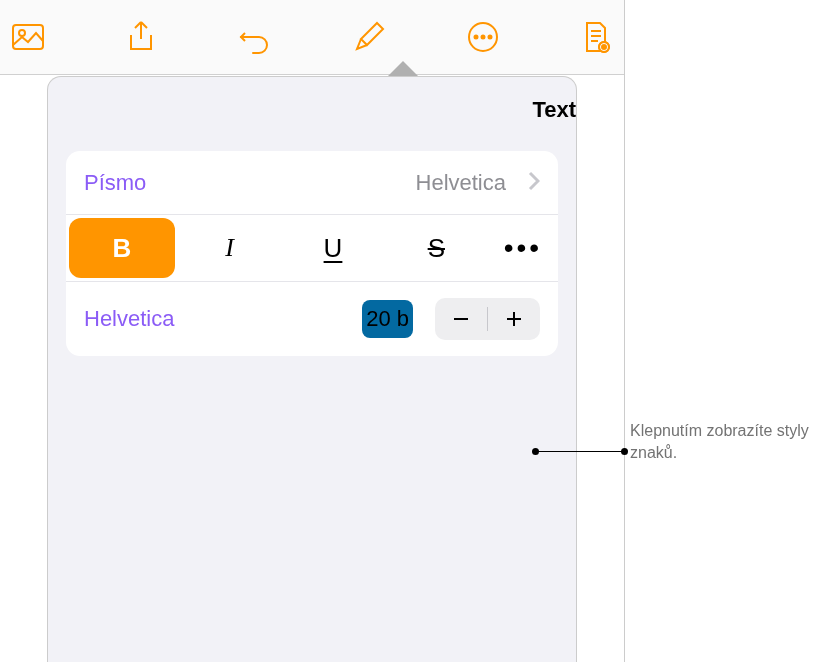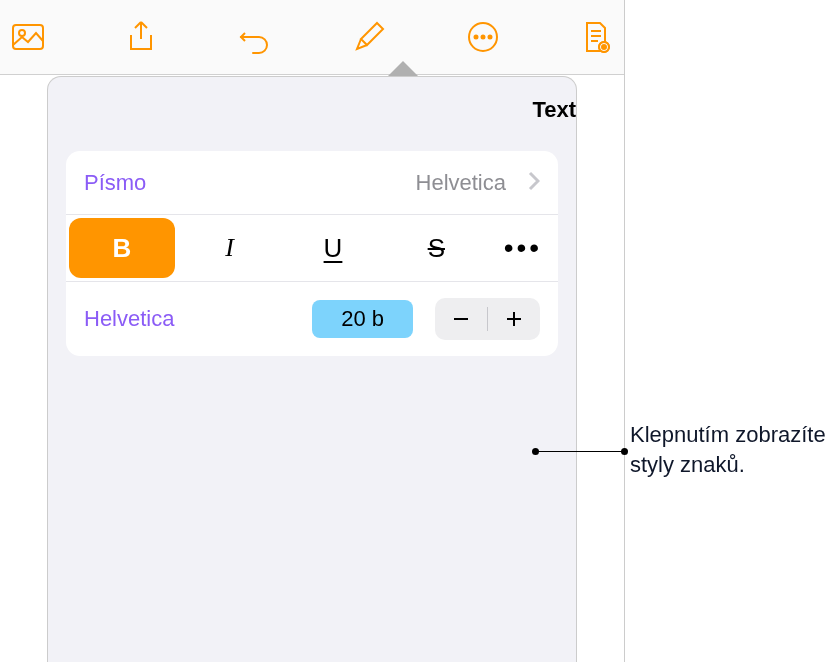--- a/index.html
+++ b/index.html
@@ -173,23 +173,23 @@
     .format-more {
       flex: 0 0 70px;
       display: flex;
       align-items: center;
       justify-content: center;
       font-size: 28px;
       letter-spacing: 3px;
       color: #000;
     }
     .size-display {
-      background: #7dd3fc;
+      background: #0369a1;
       border-radius: 8px;
-      padding: 6px 29px;
+      padding: 6px 4px;
       font-size: 22px;
       color: #000;
     }
     .stepper {
       display: flex;
       align-items: center;
       background: #eeeef0;
       border-radius: 10px;
       height: 42px;
     }
@@ -210,23 +210,23 @@
     .color-swatch {
       width: 120px;
       height: 40px;
       background: #000;
       border-radius: 10px;
     }
     .callout {
       position: absolute;
       left: 630px;
       top: 420px;
-      font-size: 22px;
+      font-size: 16px;
       line-height: 1.35;
-      color: #0f172a;
+      color: #737373;
     }
     .callout-line {
       position: absolute;
       top: 451px;
       left: 533px;
       width: 94px;
       height: 1px;
       background: #000;
     }
     .callout-line::after {

